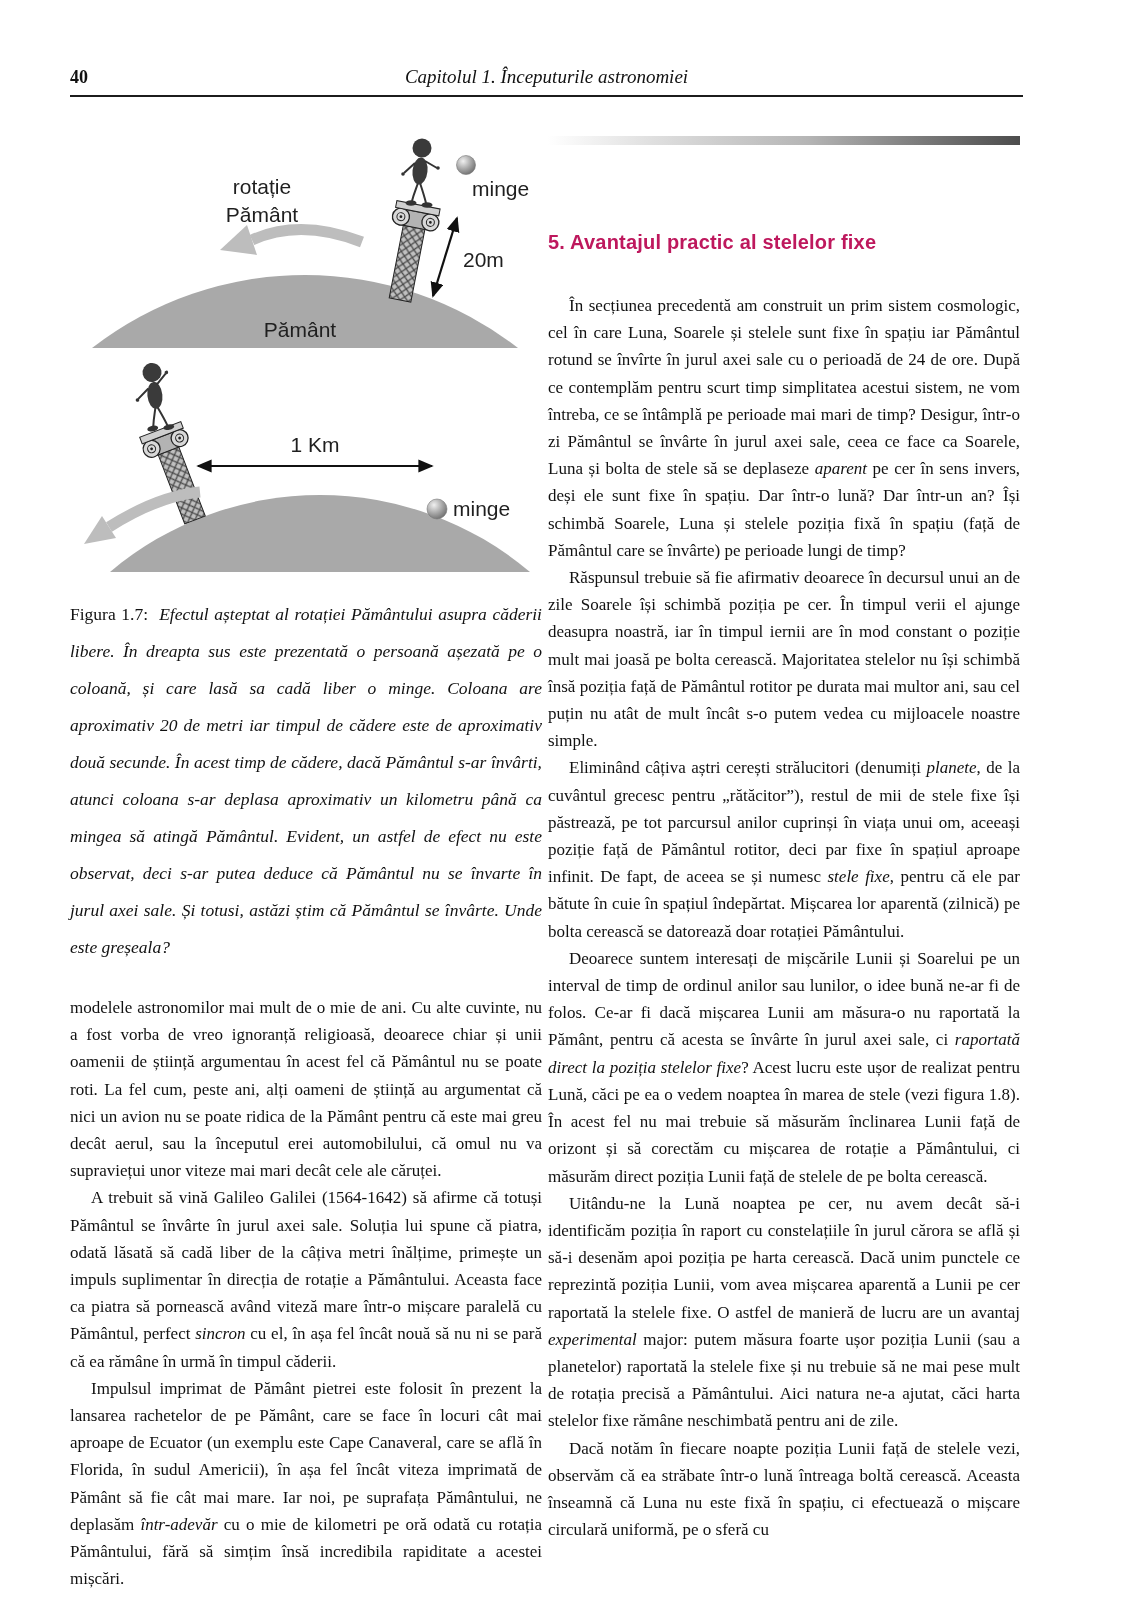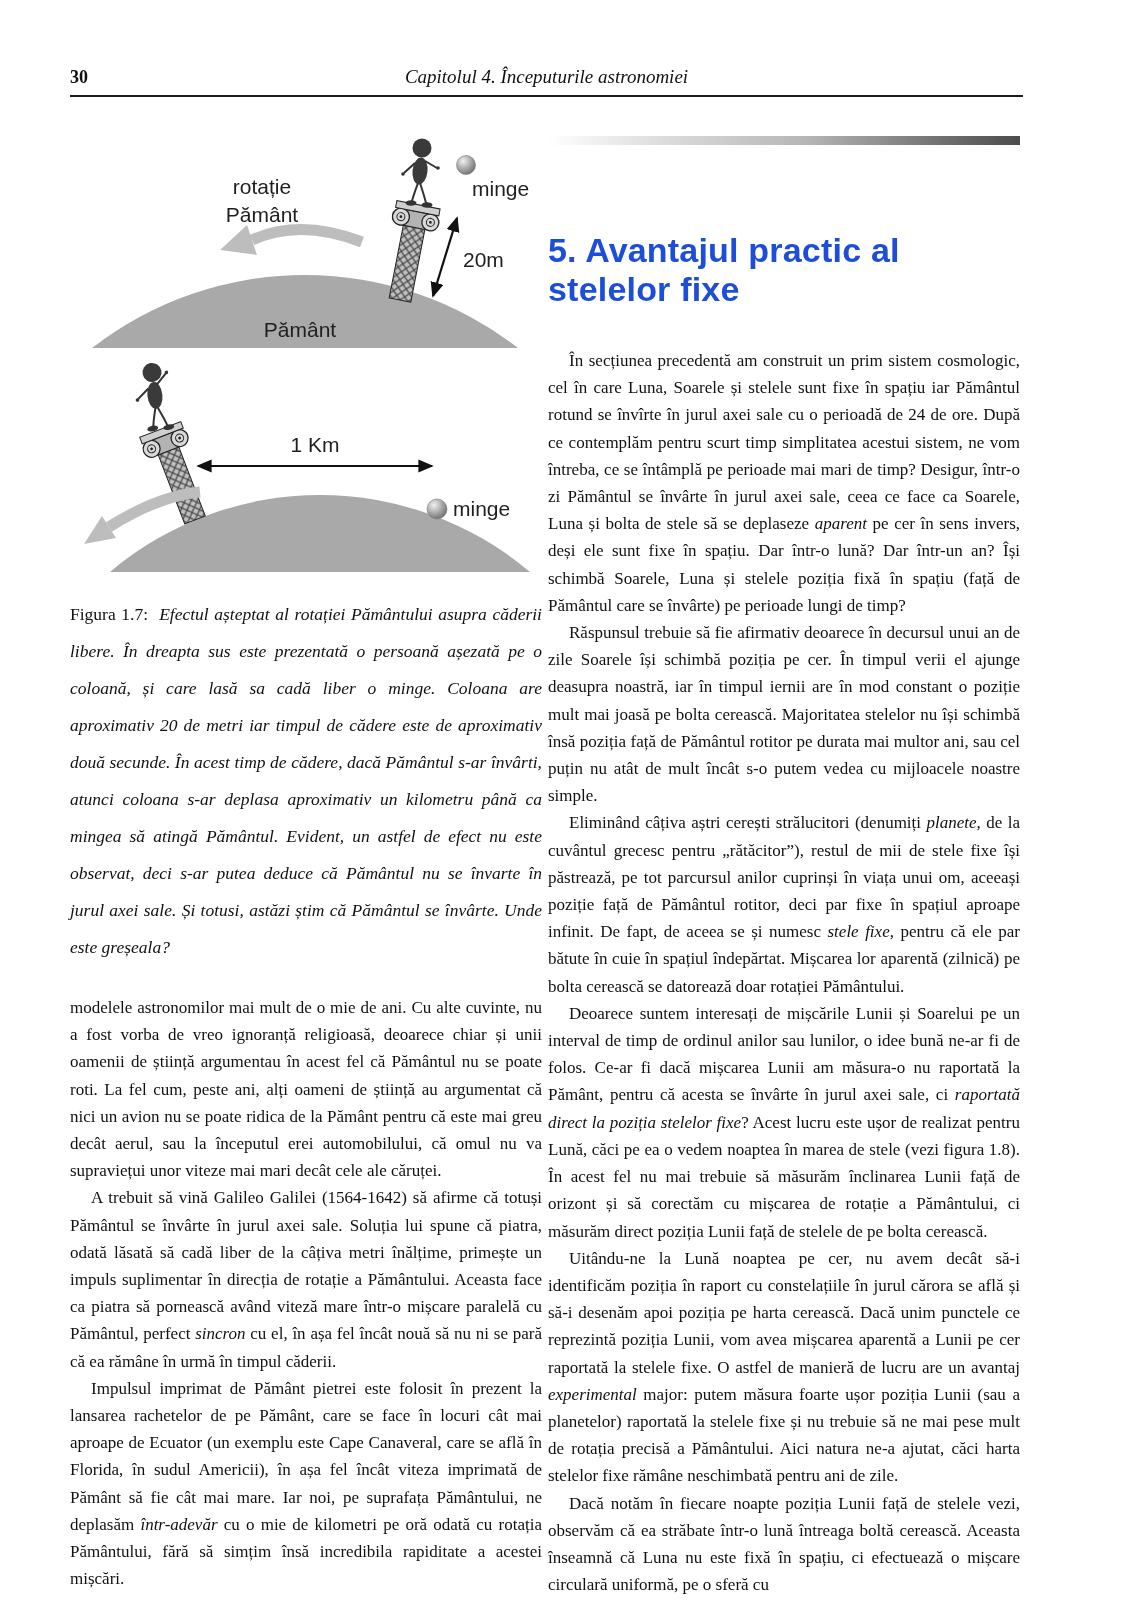--- a/index.html
+++ b/index.html
@@ -44,31 +44,31 @@
   .right-col .body-text{margin-top:38px;}
   .body-text em{font-style:italic;}
   
   .grad-bar{
     height:9px;margin-top:6px;
     background:linear-gradient(90deg,#ffffff 0%,#e2e2e2 20%,#b5b5b5 55%,#787878 80%,#4c4c4c 100%);
   }
   .section-heading{
     margin:86px 0 0 0;
     font-family:"Liberation Sans",sans-serif;
-    font-weight:bold;font-size:34px;letter-spacing:0.2px;color:#1d4ed8;
+    font-weight:bold;font-size:20px;letter-spacing:0.2px;color:#be185d;
   }
 </style>
 </head>
 <body>
 
 <div class="page">
 
   <div class="page-header">
-    <div class="page-number">30</div>
-    <div class="chapter-title">Capitolul 4.  Începuturile astronomiei</div>
+    <div class="page-number">40</div>
+    <div class="chapter-title">Capitolul 1.  Începuturile astronomiei</div>
   </div>
 
   <div class="left-col">
 
     <svg class="figure-svg" viewBox="0 0 472 458">
       <defs>
         <pattern id="hatch" width="8" height="8" patternUnits="userSpaceOnUse">
           <rect width="8" height="8" fill="#c0c0c0"></rect>
           <path d="M0,0 L8,8 M8,0 L0,8" stroke="#4e4e4e" stroke-width="1.3"></path>
         </pattern>

